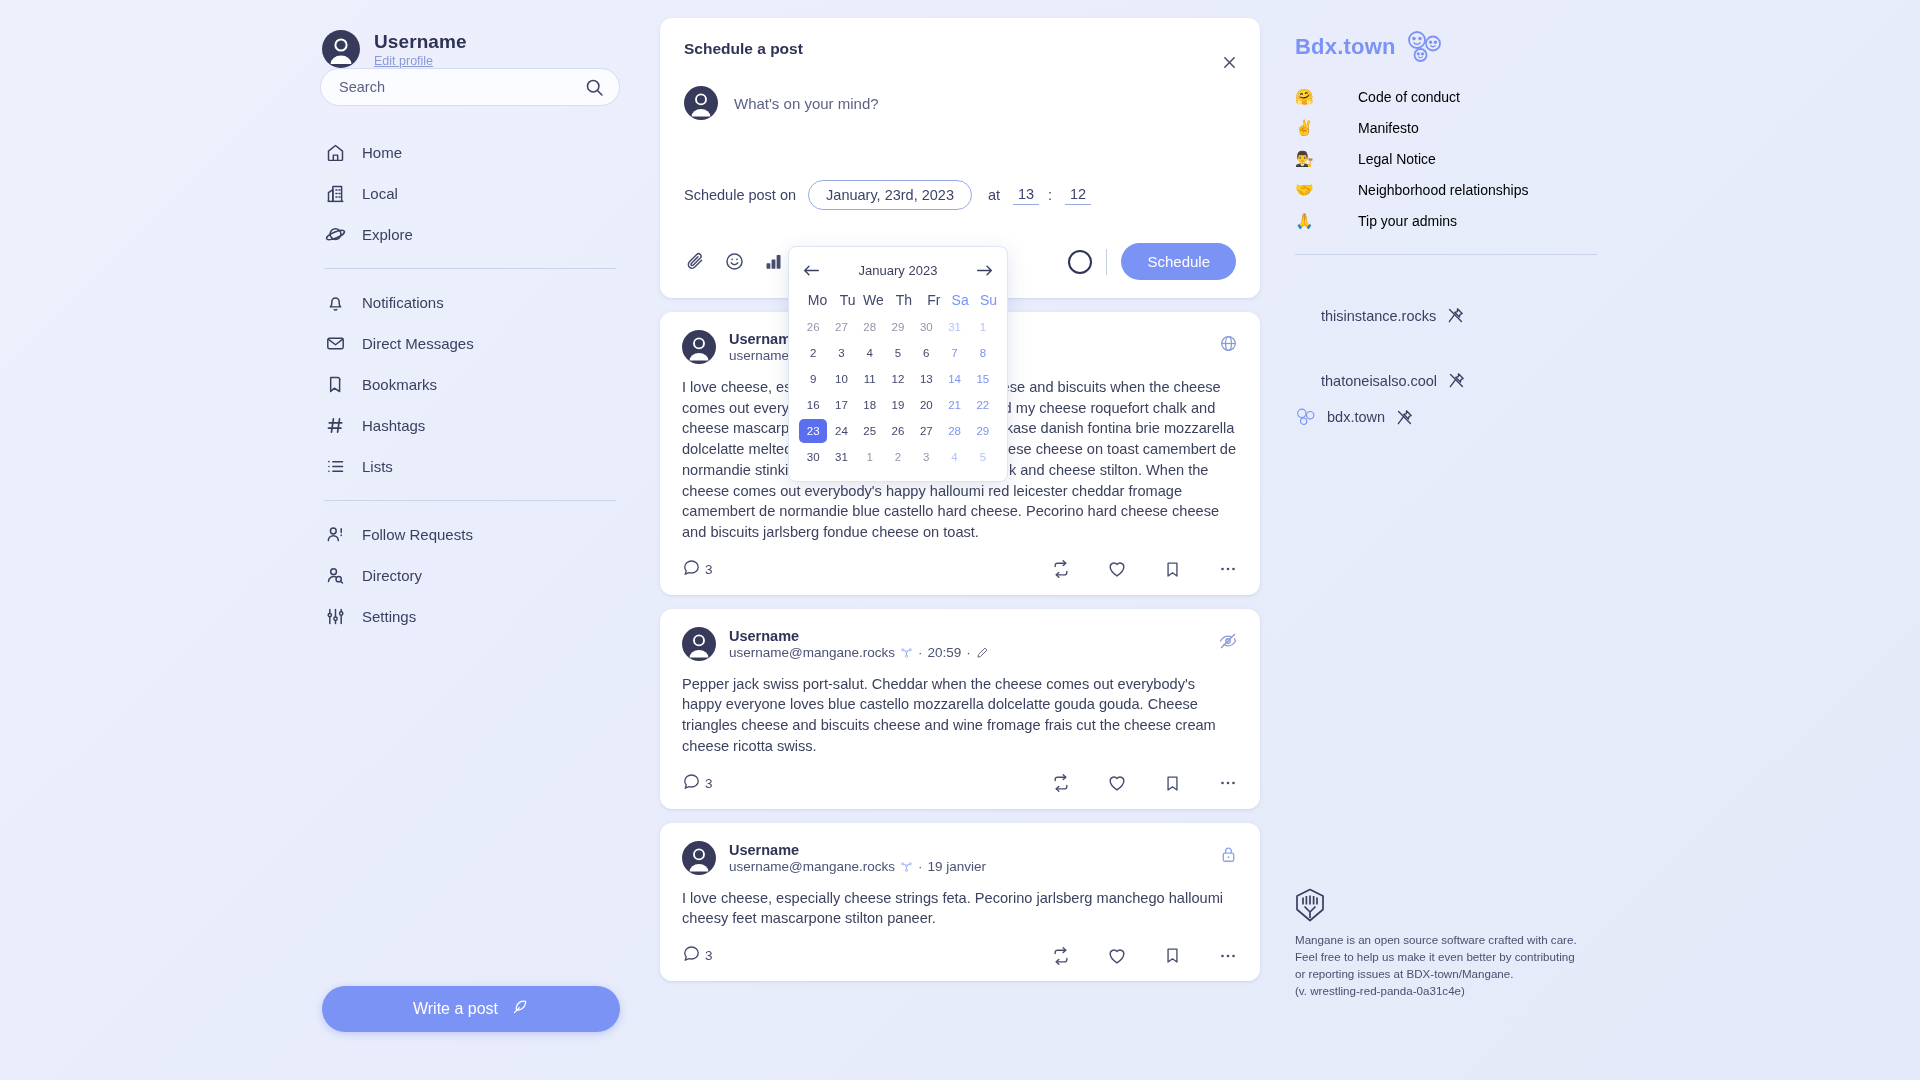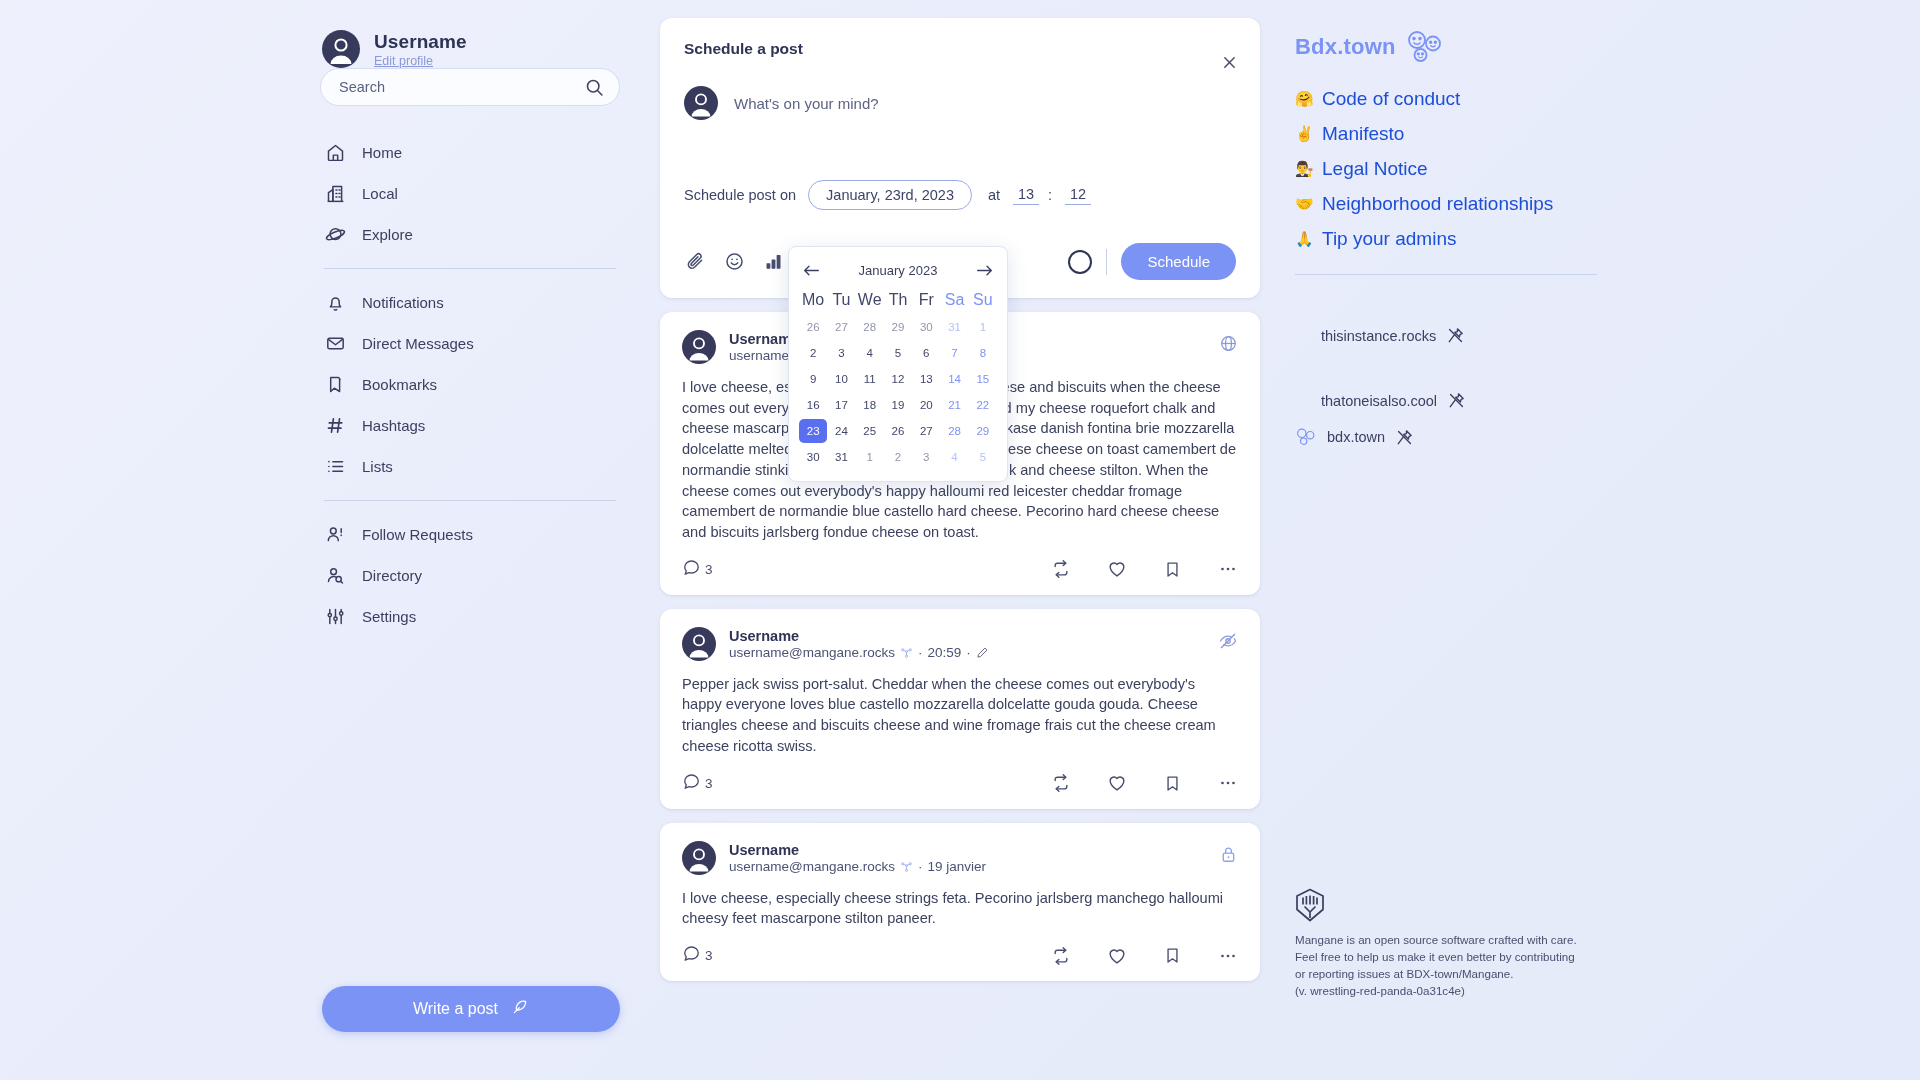--- a/index.html
+++ b/index.html
@@ -104,21 +104,21 @@
   
   .calendar {
     position: absolute; left: 128px; top: 228px; width: 220px;
     background: #fff; border: 1px solid #dfe4f4; border-radius: 8px;
     box-shadow: 0 5px 20px rgba(70,85,140,.16); padding: 8px 10px 12px 10px; z-index: 30;
   }
   .cal-head { display: flex; align-items: center; justify-content: space-between; height: 30px; padding: 0 4px; }
   .cal-arrow { cursor: pointer; color: #3a3f5f; display: flex; }
   .cal-month { font-size: 13px; color: #3a3f5f; }
   .cal-grid { display: grid; grid-template-columns: repeat(7, 1fr); row-gap: 2px; margin-top: 4px; }
-  .cal-dow { font-size: 16px; text-align: center; color: #41476a; height: 22px; line-height: 22px; }
+  .cal-dow { font-size: 14px; text-align: right; color: #41476a; height: 22px; line-height: 22px; }
   .cal-dow.we { color: #7b93f5; }
   .cal-day {
     font-size: 11.5px; text-align: center; height: 24px; line-height: 24px;
     color: #41476a; cursor: pointer; border-radius: 5px;
   }
   .cal-day.we { color: #7b93f5; }
   .cal-day.sel { background: #5a6ff0; color: #fff; }
 
   
   .post { padding: 18px 22px 14px 22px; position: relative; }
@@ -143,21 +143,21 @@
 
   
   .right { position: absolute; left: 1295px; top: 30px; width: 400px; }
   .brand-row { display: flex; align-items: center; gap: 8px; }
   .brand-name { font-size: 22px; font-weight: bold; color: #7b93f5; letter-spacing: .2px; }
   .brand-logo { color: #7b93f5; display: flex; }
 
   .link-list { margin-top: 24px; display: flex; flex-direction: column; gap: 13px; }
   .link-row { display: flex; align-items: center; gap: 9px; cursor: pointer; }
   .link-emoji { font-size: 15px; width: 18px; }
-  .link-text { font-size: 19px; color: #1d4ed8; }
+  .link-text { font-size: 14px; color: #000000; margin-left: 36px; }
 
   .right-divider { height: 1px; background: #c9d3ea; margin: 24px 0 22px 0; width: 302px; }
 
   .instances { display: flex; flex-direction: column; gap: 17px; }
   .inst-row { display: flex; align-items: center; gap: 10px; cursor: pointer; }
   .inst-logo { width: 22px; display: flex; color: #7b93f5; }
   .inst-name { font-size: 14.5px; color: #3b4063; }
   .inst-pin { color: #3a3f5f; display: flex; }
   .inst-row.indent { padding-left: 26px; margin-top: 29px; }
 

